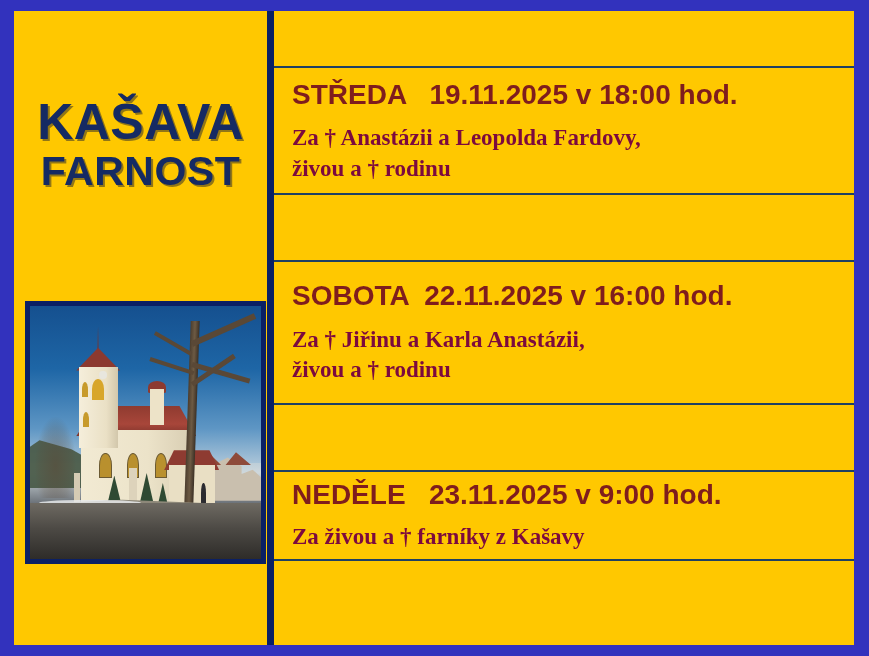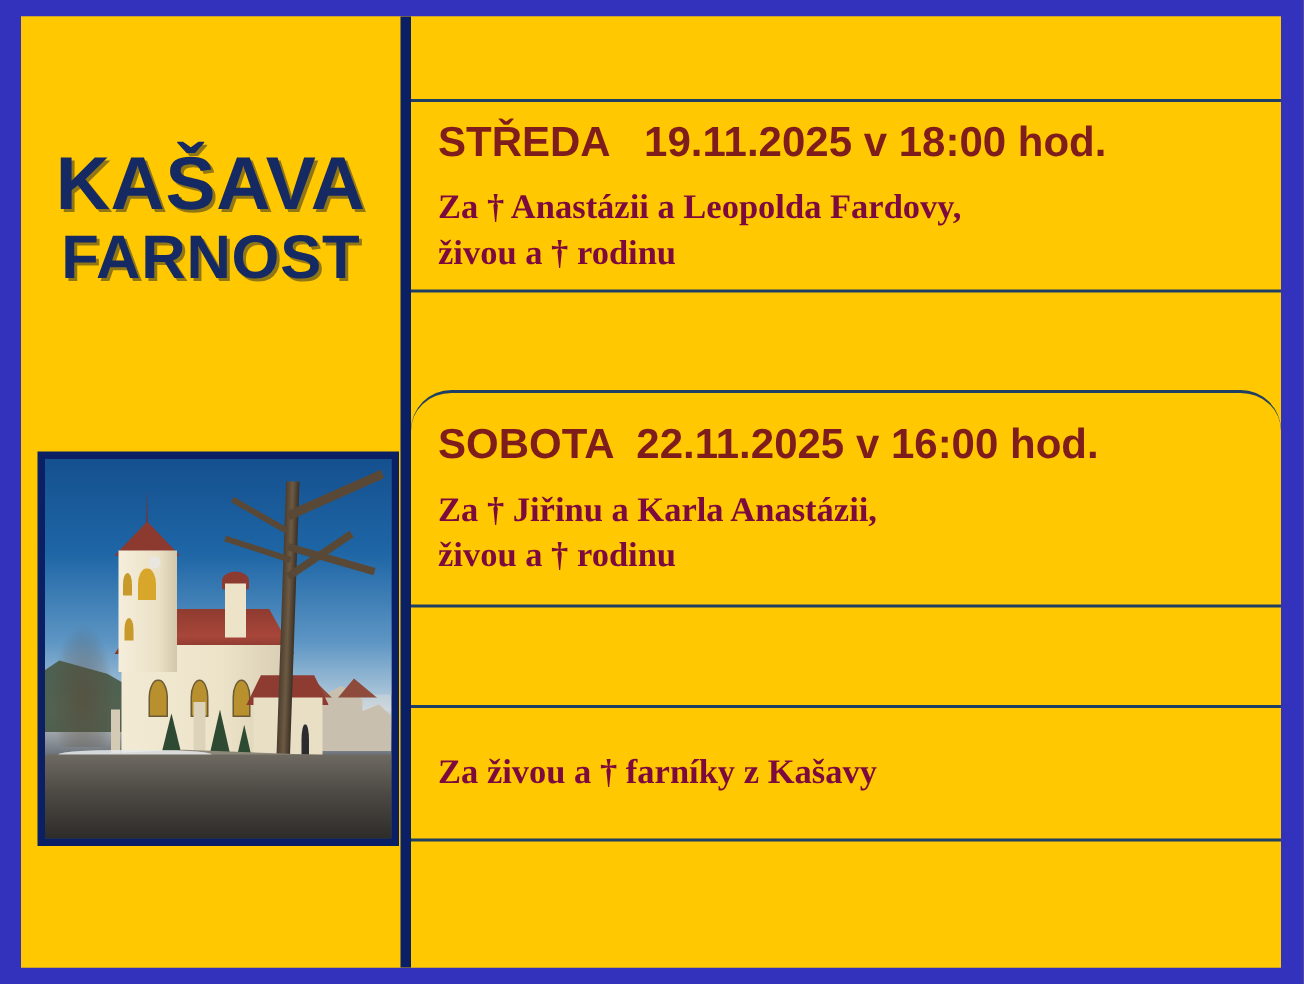--- a/index.html
+++ b/index.html
@@ -250,21 +250,21 @@
     padding: 0 0 0 18px;
     display: flex;
     flex-direction: column;
     justify-content: center;
   }
   .row + .row { border-top: 2px solid #1f4063; }
 
   .r-spacer-top { height: 57px; }
   .r-event-1 { height: 131px; }
   .r-gap-1 { height: 69px; }
-  .r-event-2 { height: 147px; border-radius: 27px; }
+  .r-event-2 { height: 147px; }
   .r-gap-2 { height: 69px; }
   .r-event-3 { height: 92px; }
   .r-spacer-bottom { height: 89px; }
 
   .ev-head {
     color: #7f1d1d;
     font-weight: bold;
     font-size: 28px;
     line-height: 1.2;
     margin-bottom: 12px;
@@ -363,20 +363,21 @@
           <div class="ev-head">SOBOTA  22.11.2025 v 16:00 hod.</div>
           <div class="ev-body">
             <span class="bl">Za † Jiřinu a Karla Anastázii,</span>
             <span class="bl">živou a † rodinu</span>
           </div>
         </div>
 
         <div class="row r-gap-2"></div>
 
         <div class="row r-event-3">
+          <div class="ev-head">NEDĚLE   23.11.2025 v 9:00 hod.</div>
           <div class="ev-body">
             <span class="bl">Za živou a † farníky z Kašavy</span>
           </div>
         </div>
 
         <div class="row r-spacer-bottom"></div>
 
       </div>
     </div>
 

